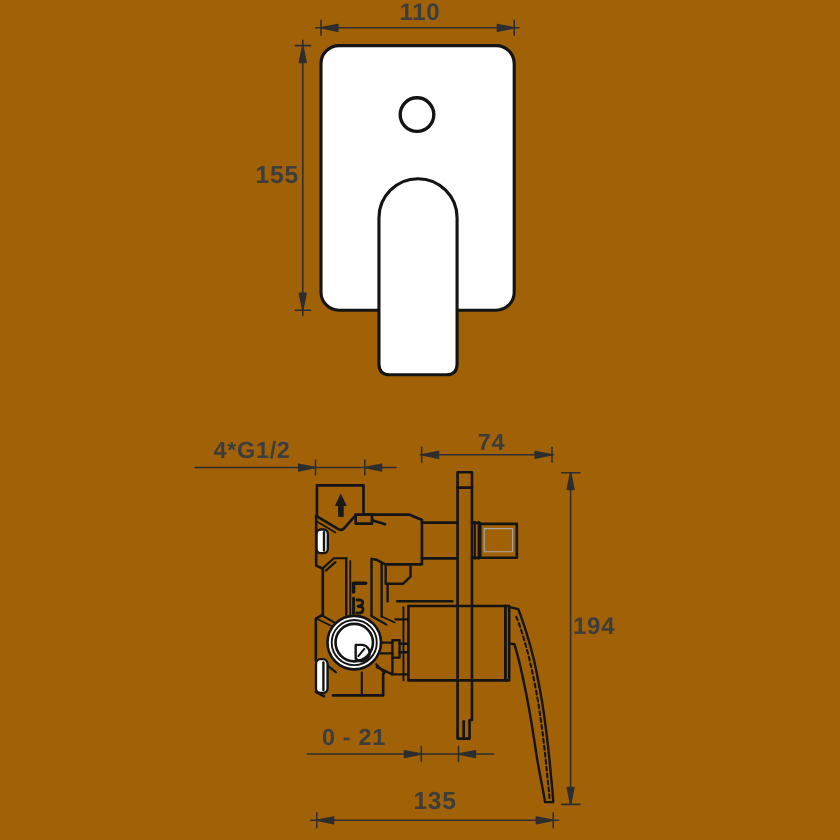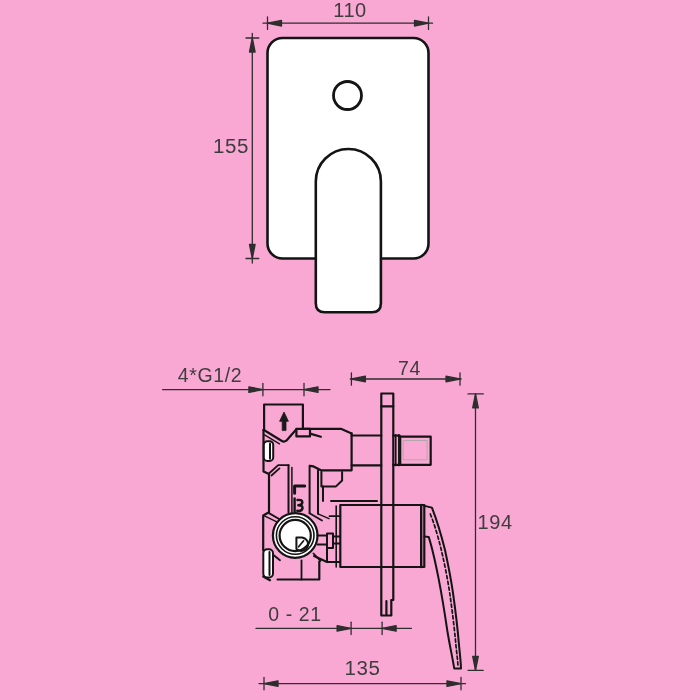--- a/index.html
+++ b/index.html
@@ -1,16 +1,16 @@
 <!DOCTYPE html>
 <html><head>
 <meta charset="utf-8">
 <style>
   html,body{margin:0;padding:0;background:#ffffff;}
-  .wrap{width:700px;height:700px;position:relative;background:#f9a8d4;}
+  .wrap{width:700px;height:700px;position:relative;background:#a16207;font-weight:bold;}
   text{font-family:"Liberation Sans",sans-serif;fill:#3d3d3d;letter-spacing:0.6px;}
 </style>
 </head>
 <body>
 <div class="wrap">
 <svg width="700" height="700" viewBox="0 0 700 700" xmlns="http://www.w3.org/2000/svg" fill="none" stroke-linecap="round" stroke-linejoin="round">
 
 <g stroke="#141414" stroke-width="2.6">
   <rect x="267.5" y="38" width="161" height="220.5" rx="15" fill="#ffffff"></rect>
 </g>

